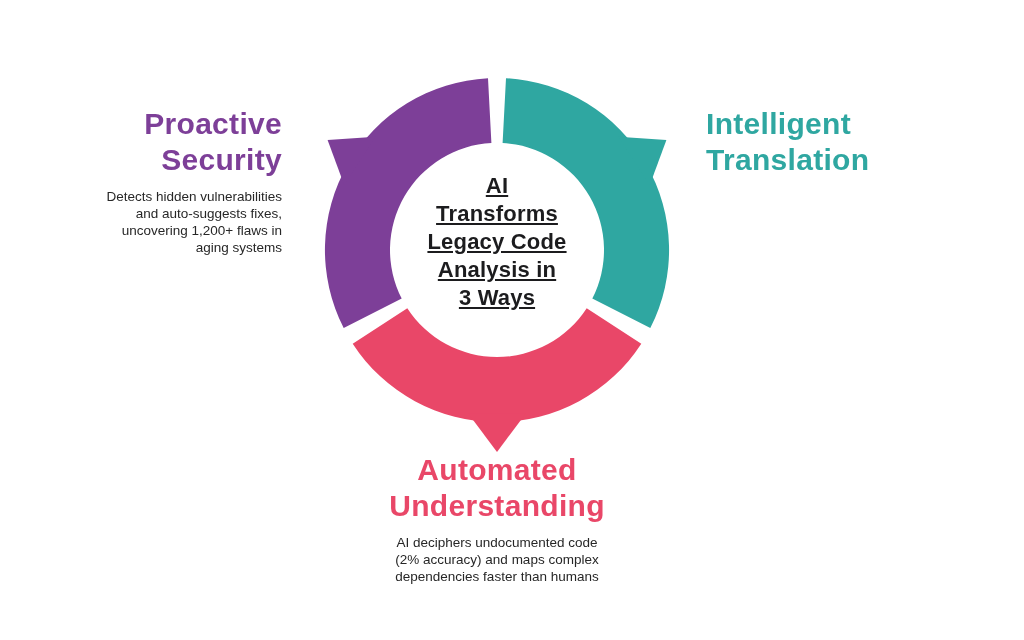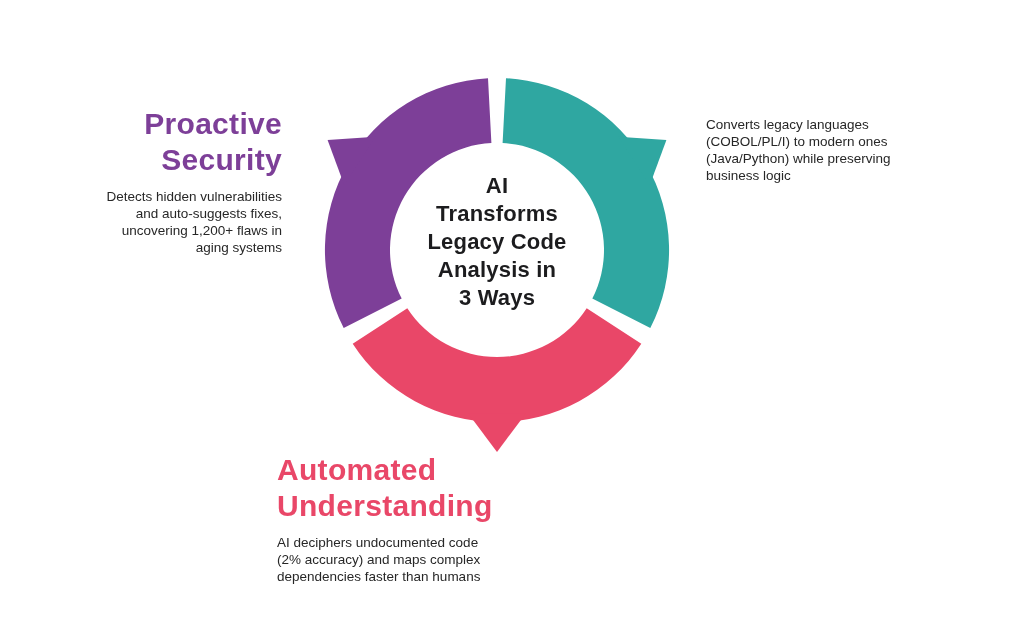--- a/index.html
+++ b/index.html
@@ -43,59 +43,57 @@
   }
   .label-desc {
     margin-top: 10px;
     font-size: 13.5px;
     line-height: 17px;
     color: #272727;
     white-space: pre-line;
   }
   .block-left  { right: 742px; top: 106px; width: 300px; text-align: right; }
   .block-right { left: 706px;  top: 106px; width: 300px; text-align: left; }
-  .block-bottom{ left: 277px;  top: 452px; width: 440px; text-align: left; }
+  .block-bottom{ left: 277px;  top: 452px; width: 440px; text-align: center; }
 </style>
 </head>
 <body>
 
 <div class="canvas">
 
   <svg class="donut-svg" viewBox="0 0 1024 640">
 
     <path d="M343.7 328.1 A172 172 0 0 1 488.0 78.2 L491.4 143.1 A107 107 0 0 0 401.7 298.6 Z" fill="#7d3f98"></path>
     <polygon points="327.6,140.0 344.2,185.1 375.6,136.8" fill="#7d3f98"></polygon>
 
     <path d="M506.0 78.2 A172 172 0 0 1 650.3 328.1 L592.3 298.6 A107 107 0 0 0 502.6 143.1 Z" fill="#2fa7a1"></path>
     <polygon points="618.4,136.8 666.4,140.0 649.8,185.1" fill="#2fa7a1"></polygon>
 
     <path d="M641.3 343.7 A172 172 0 0 1 352.7 343.7 L407.3 308.3 A107 107 0 0 0 586.7 308.3 Z" fill="#e94768"></path>
     <polygon points="525.8,413.5 497,452 468.2,413.5" fill="#e94768"></polygon>
   </svg>
 
-  <div class="center-text" style="color: rgb(28, 28, 30);">AI
+  <div class="center-text" style="color: rgb(28, 28, 30); text-decoration: underline;">AI
 Transforms
 Legacy Code
 Analysis in
 3 Ways</div>
 
   <div class="label-block block-left">
     <div class="label-title" style="color: rgb(125, 63, 152);">Proactive
 Security</div>
     <div class="label-desc">Detects hidden vulnerabilities
 and auto-suggests fixes,
 uncovering 1,200+ flaws in
 aging systems</div>
   </div>
 
   <div class="label-block block-right">
-    <div class="label-desc">Converts legacy languages
-(COBOL/PL/I) to modern ones
-(Java/Python) while preserving
-business logic</div>
+    <div class="label-title" style="color: rgb(47, 167, 161);">Intelligent
+Translation</div>
   </div>
 
   <div class="label-block block-bottom">
     <div class="label-title" style="color: rgb(233, 71, 104);">Automated
 Understanding</div>
     <div class="label-desc">AI deciphers undocumented code
 (2% accuracy) and maps complex
 dependencies faster than humans</div>
   </div>
 

